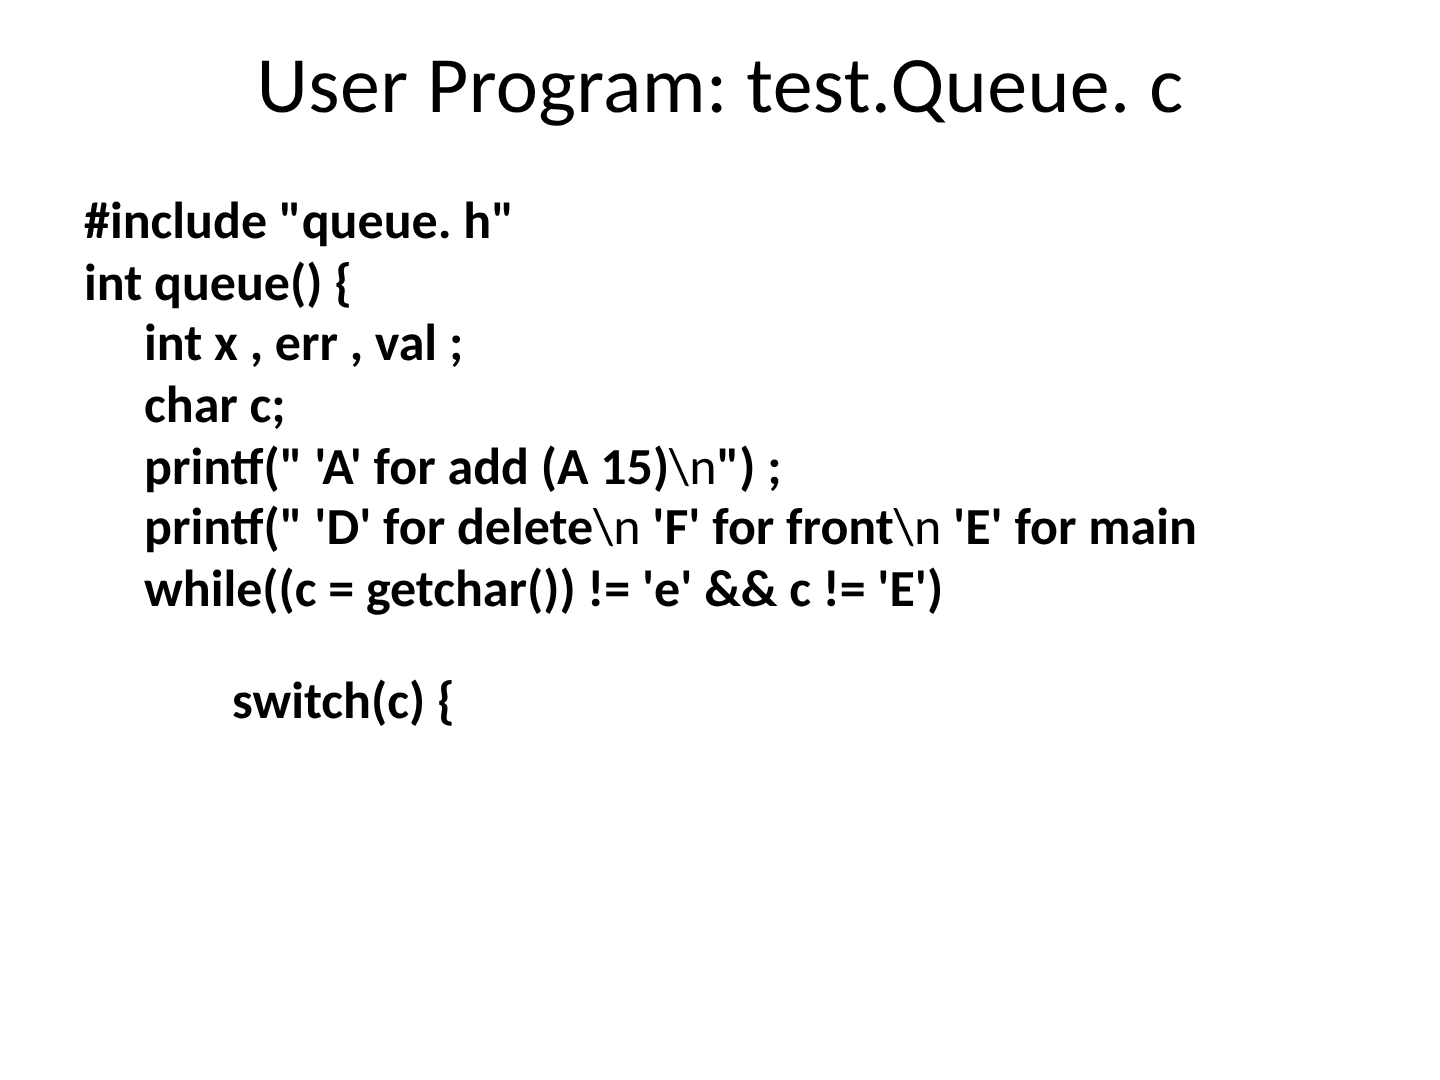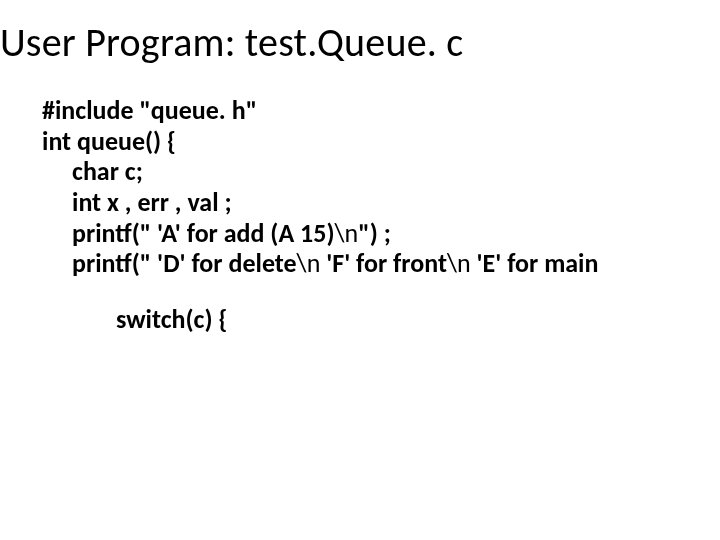--- a/index.html
+++ b/index.html
@@ -12,21 +12,21 @@
     color: #000000;
     overflow: hidden;
   }
   .slide {
     width: 720px;
     height: 540px;
     box-sizing: border-box;
     padding-top: 18px;
   }
   .title {
-    text-align: left;
+    text-align: center;
     font-size: 40px;
     font-weight: 400;
     letter-spacing: 0.2px;
     margin: 0 0 28px 0;
   }
   .body {
     padding: 0 42px 0 42px;
     font-size: 26px;
     line-height: 1.18;
   }
@@ -38,19 +38,20 @@
   .bold { font-weight: 700; }
 </style>
 </head>
 <body>
 
 <div class="slide">
   <h1 class="title">User Program: test.Queue. c</h1>
   <div class="body" id="code-body">
       <div class="line indent-0"><span class="bold">#include "queue. h"</span></div>
       <div class="line indent-0"><span class="bold">int queue() {</span></div>
+      <div class="line indent-1"><span class="bold">int x , err , val ;</span></div>
       <div class="line indent-1"><span class="bold">char c;</span></div>
-      <div class="line indent-1"><span class="bold">int x , err , val ;</span></div>
       <div class="line indent-1"><span class="bold">printf(" 'A' for add (A 15)</span><span>\n</span><span class="bold">") ;</span></div>
       <div class="line indent-1"><span class="bold">printf(" 'D' for delete</span><span>\n</span><span class="bold"> 'F' for front</span><span>\n</span><span class="bold"> 'E' for main</span></div>
+      <div class="line indent-1"><span class="bold">while((c = getchar()) != 'e' &amp;&amp; c != 'E')</span></div>
       <div class="line indent-2"><span class="bold">switch(c) {</span></div>
     </div>
 </div>
 
 </body></html>

